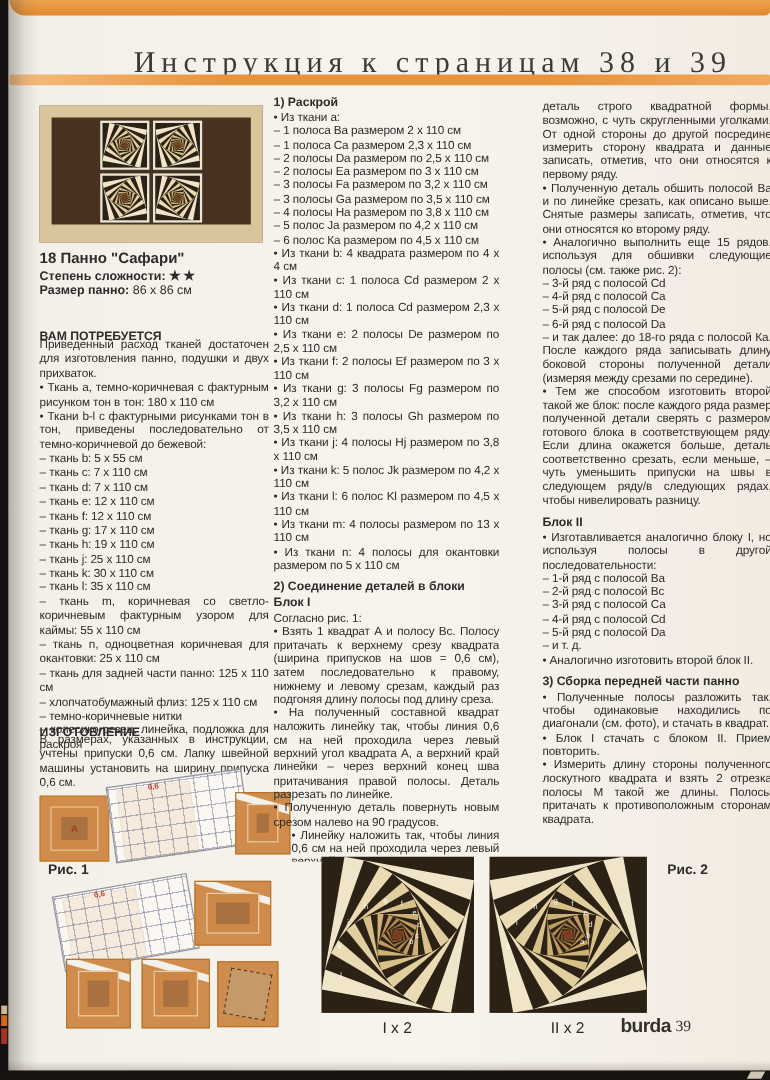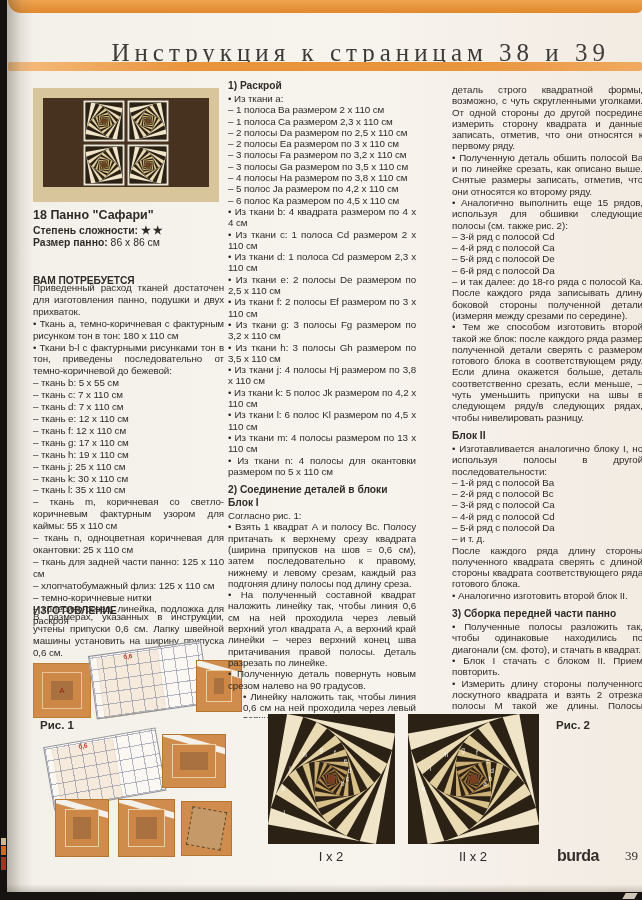--- a/index.html
+++ b/index.html
@@ -75,21 +75,21 @@
   .wrapcut{float:left;width:15px;height:56px;}
   
   .fig-spiral{position:absolute;background:#2b2114;}
   .figI{left:268px;top:714px;width:127px;height:130px;}
   .figII{left:408px;top:714px;width:131px;height:130px;}
   .fig-spiral svg{display:block;width:100%;height:100%;}
   .sp-letter{font-family:"Liberation Sans",sans-serif;font-size:5px;fill:#ffffff;opacity:.9;}
   .caption{position:absolute;width:110px;text-align:center;font-size:13px;color:#2c2a28;}
   .cap1{left:276px;top:849px;}
   .cap2{left:418px;top:849px;}
-  .brand{position:absolute;left:557px;top:847px;display:flex;align-items:center;gap:26px;}
+  .brand{position:absolute;left:517px;top:847px;display:flex;align-items:flex-start;gap:4px;}
   .brand-name{font-weight:bold;font-size:16px;letter-spacing:-0.5px;color:#35302b;}
   .brand-page{font-family:"Liberation Serif",serif;font-size:13px;color:#35302b;}
 </style>
 </head>
 <body>
 
 <div class="page">
 
   <div class="spine">
     <div class="speck" style="top:838px;height:7px;background:#cbb98f;"></div>
@@ -342,21 +342,20 @@
     <div class="h">Блок II</div>
     <div>
 
     <div class="ln">• Изготавливается аналогично блоку I, но используя полосы в другой последовательности:</div>
         <div class="ln">– 1-й ряд с полосой Ва</div>
         <div class="ln">– 2-й ряд с полосой Вс</div>
         <div class="ln">– 3-й ряд с полосой Са</div>
         <div class="ln">– 4-й ряд с полосой Cd</div>
         <div class="ln">– 5-й ряд с полосой Da</div>
         <div class="ln">– и т. д.</div>
-        <div class="ln">После каждого ряда длину стороны полученного квадрата сверять с длиной стороны квадрата соответствующего ряда готового блока.</div>
         <div class="ln">• Аналогично изготовить второй блок II.</div>
       </div>
     <div class="h">3) Сборка передней части панно</div>
     <div>
 
     <div class="ln">• Полученные полосы разложить так, чтобы одинаковые находились по диагонали (см. фото), и стачать в квадрат.</div>
         <div class="ln">• Блок I стачать с блоком II. Прием повторить.</div>
         <div class="ln">• Измерить длину стороны полученного лоскутного квадрата и взять 2 отрезка полосы М такой же длины. Полосы притачать к противоположным сторонам квадрата.</div>
       </div>
   </div>

